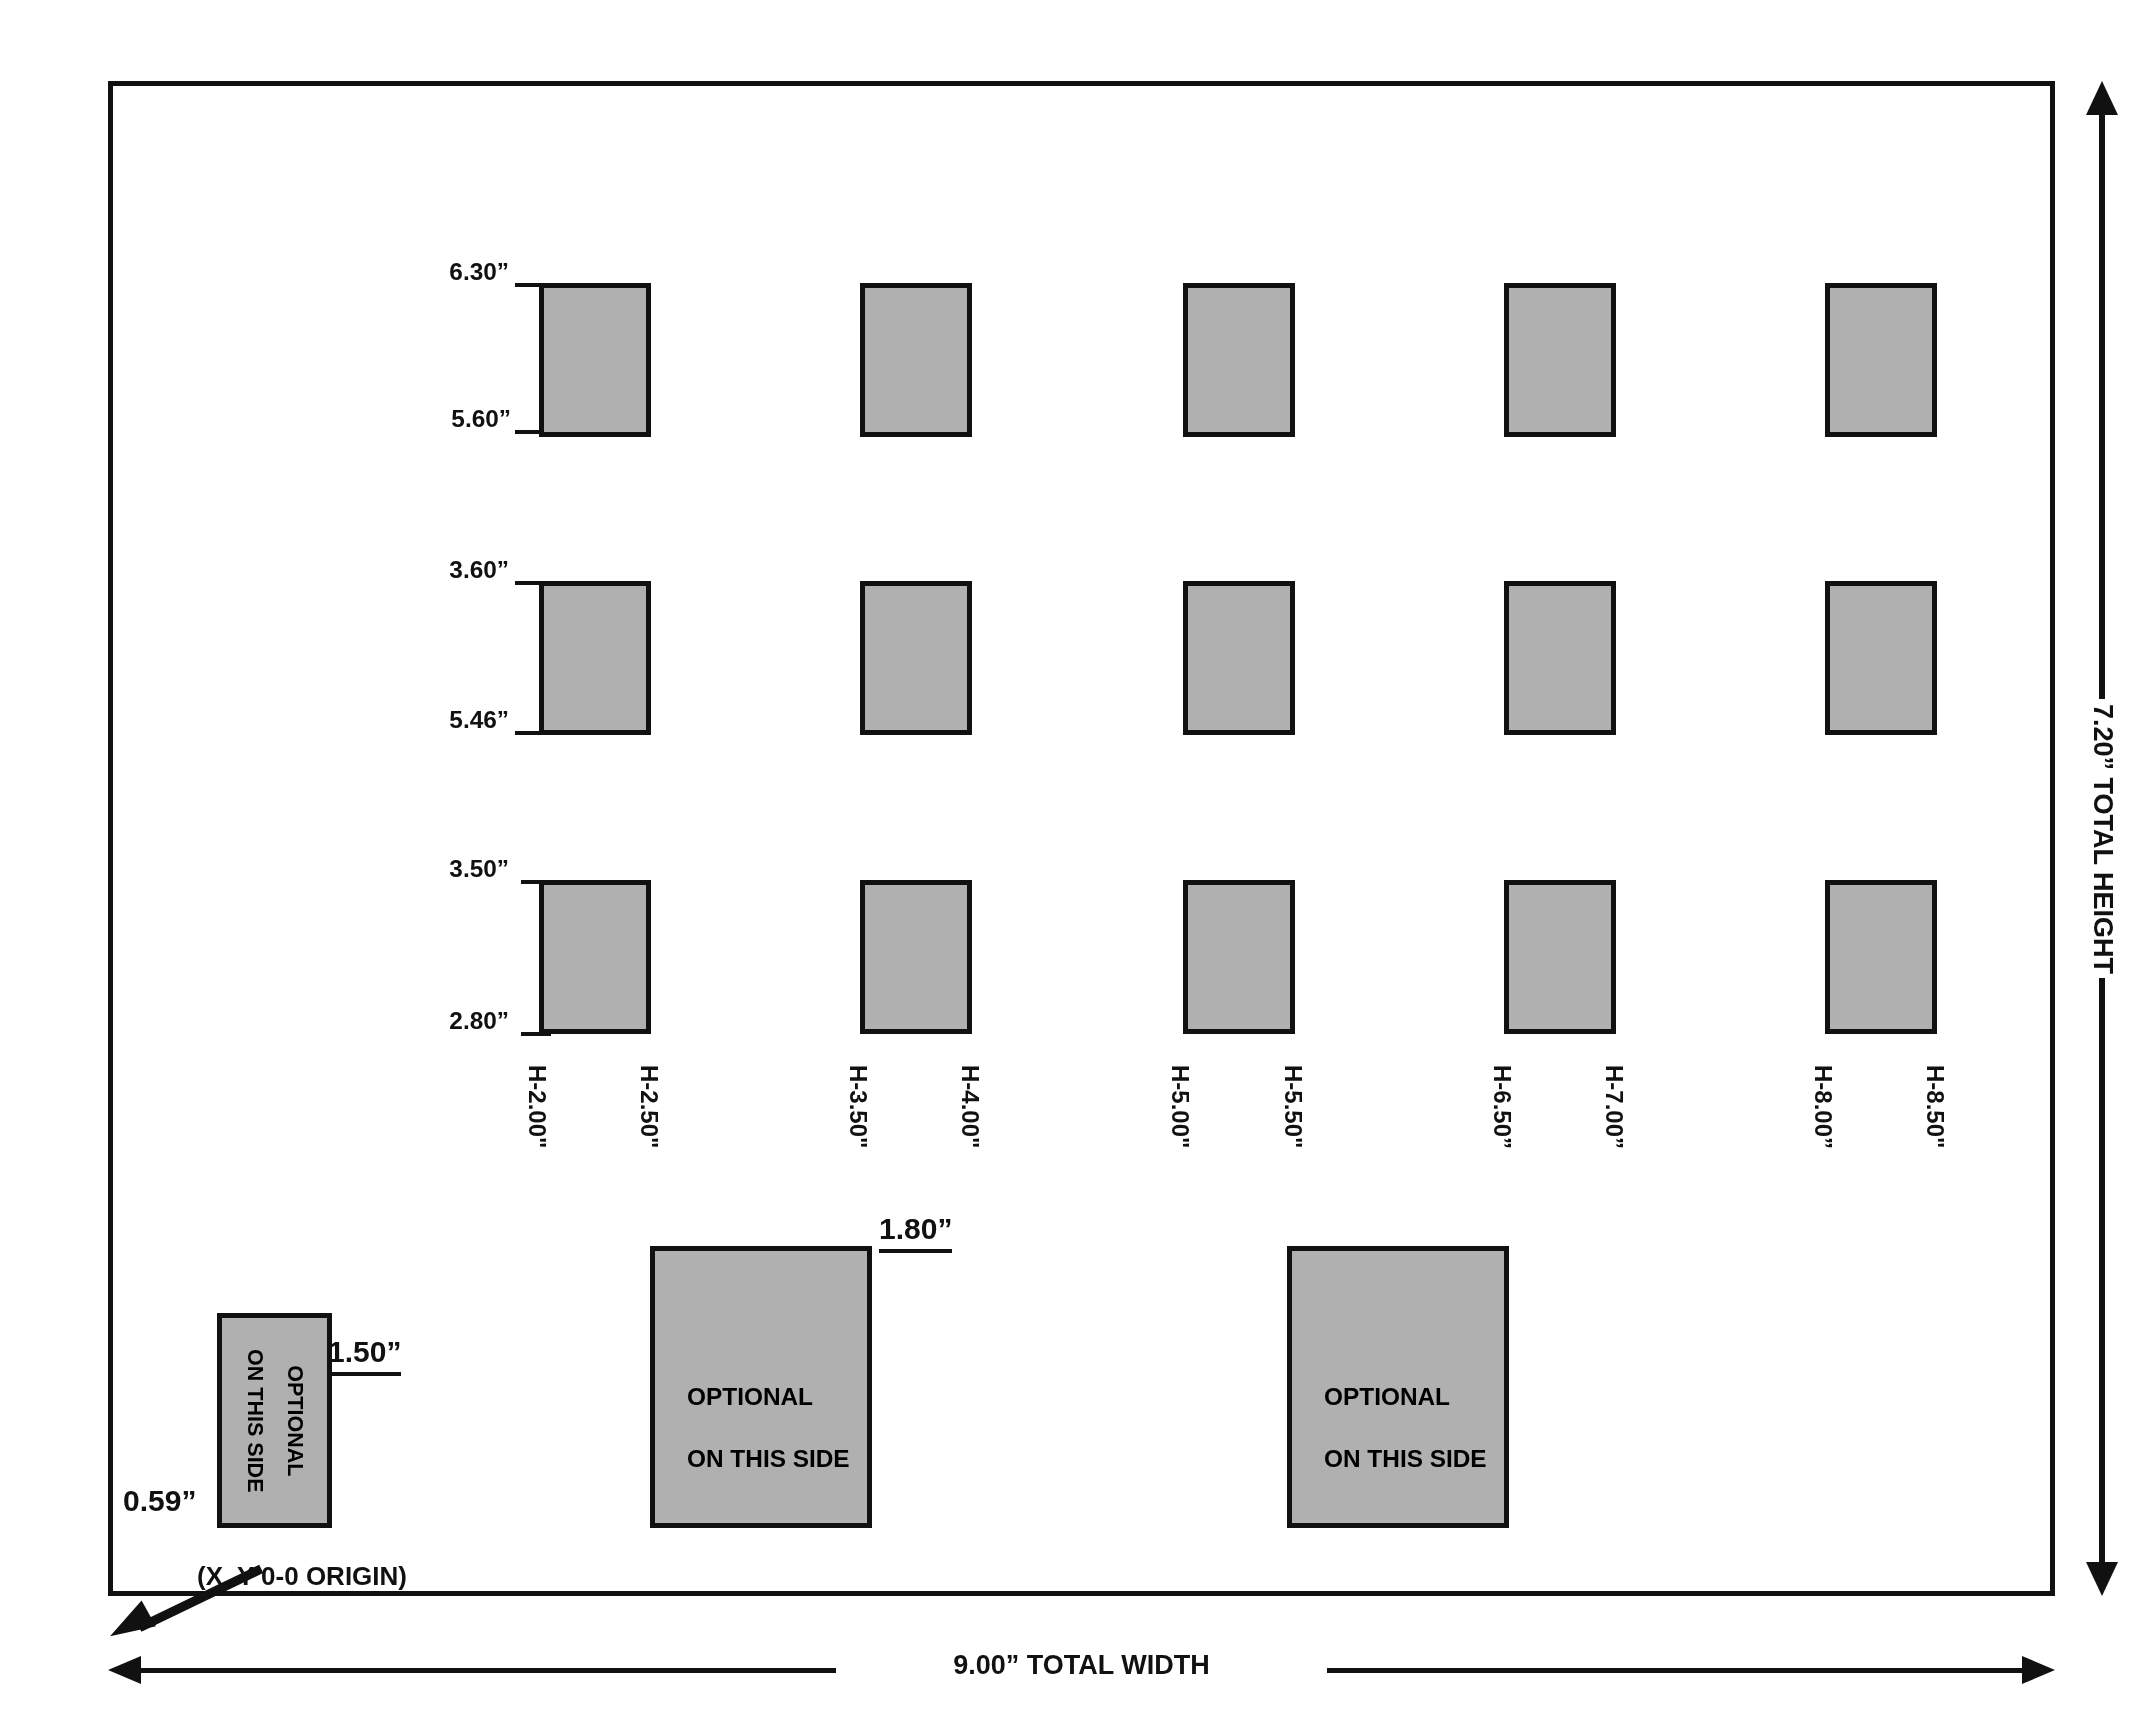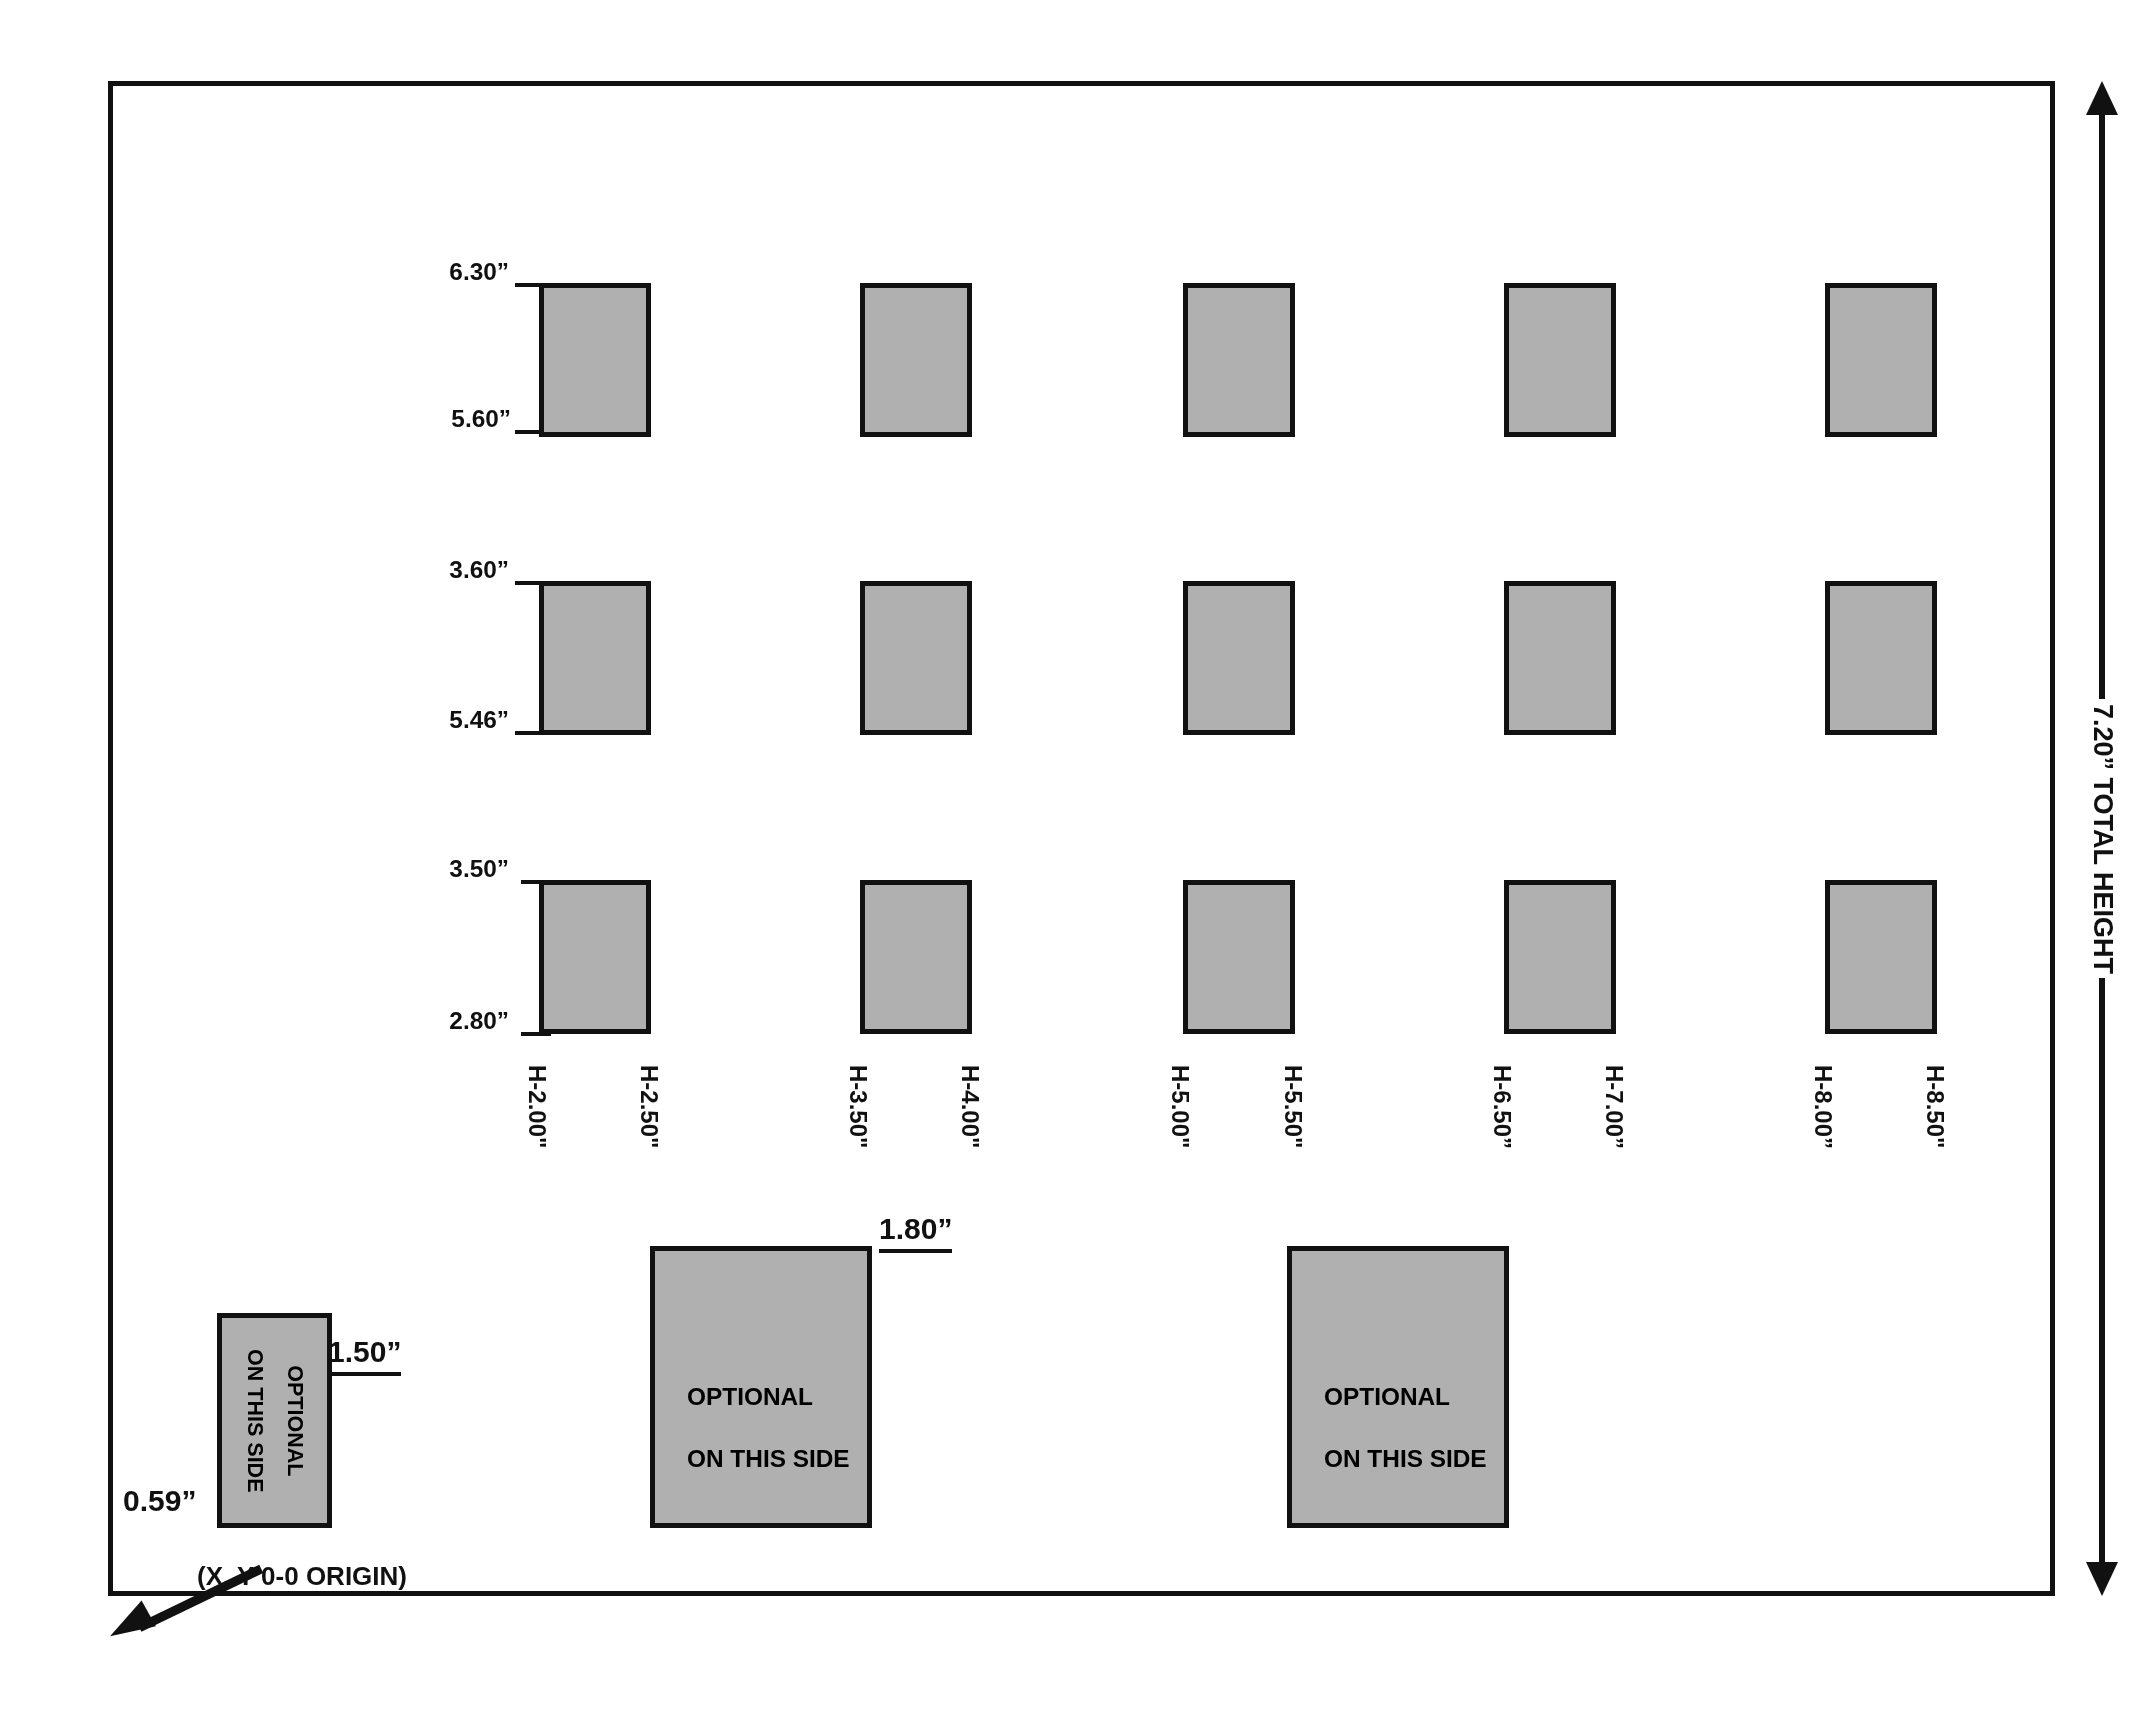--- a/index.html
+++ b/index.html
@@ -291,20 +291,27 @@
     <span class="opt-line1">OPTIONAL</span>
     <span class="opt-line2">ON THIS SIDE</span>
   </div>
 
   <svg class="abs" style="left:100px; top:1556px; width:172px; height:86px;" viewBox="0 0 240 120">
     <line x1="225" y1="18" x2="55" y2="100" stroke="#111111" stroke-width="13"></line>
     <polygon points="14,112 78,98 58,62" fill="#111111"></polygon>
   </svg>
   <div class="abs" id="origin-label" style="left:197px; top:1561px;">(X, Y  0-0 ORIGIN)</div>
 
+  <div class="abs" id="width-dim">
+    <div class="arrow-l"></div>
+    <div class="bar bar-left"></div>
+    <div class="wlabel">9.00” TOTAL WIDTH</div>
+    <div class="bar bar-right"></div>
+    <div class="arrow-r"></div>
+  </div>
 
   <div class="abs" id="height-dim">
     <div class="arrow-u"></div>
     <div class="vbar vbar-top"></div>
     <div class="hlabel-total">7.20” TOTAL HEIGHT</div>
     <div class="vbar vbar-bottom"></div>
     <div class="arrow-d"></div>
   </div>
 
 </div>

